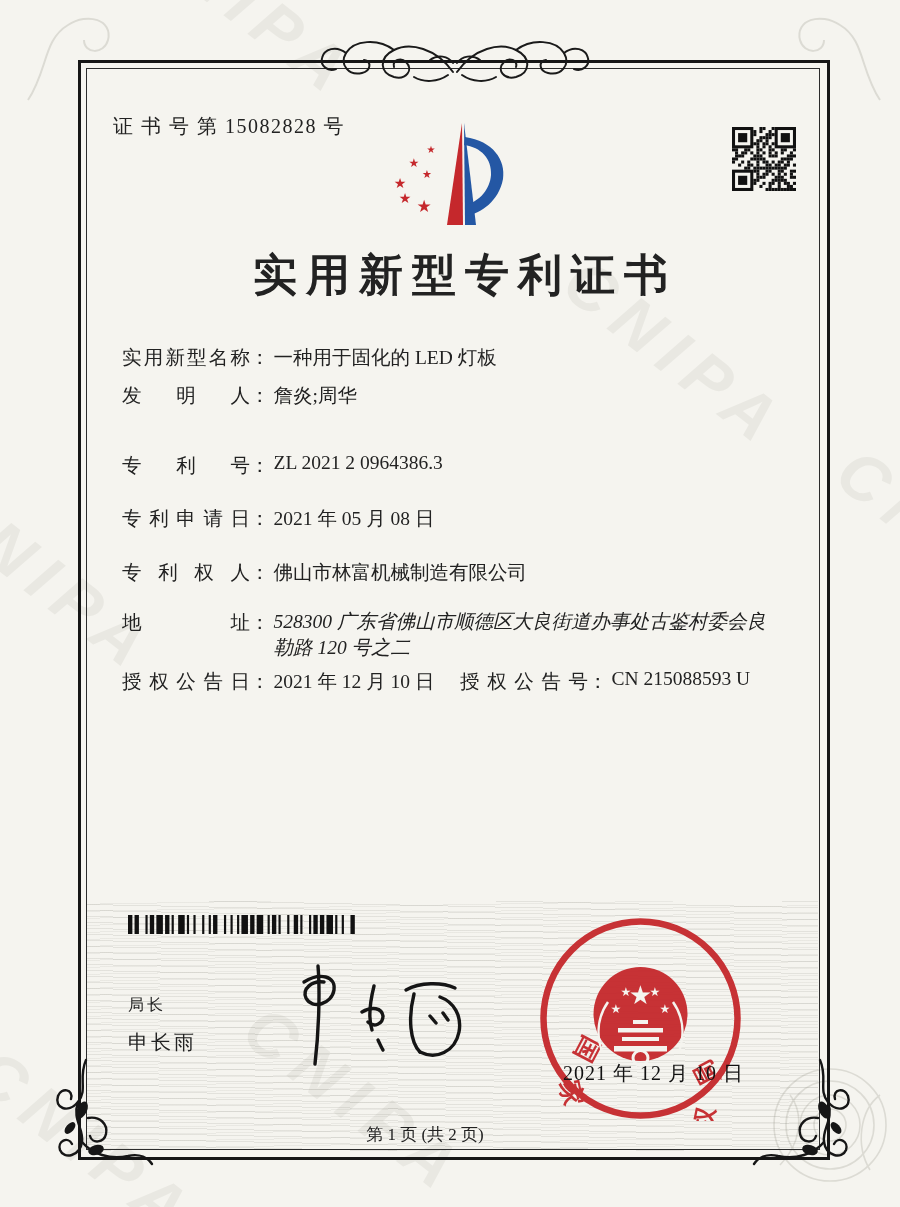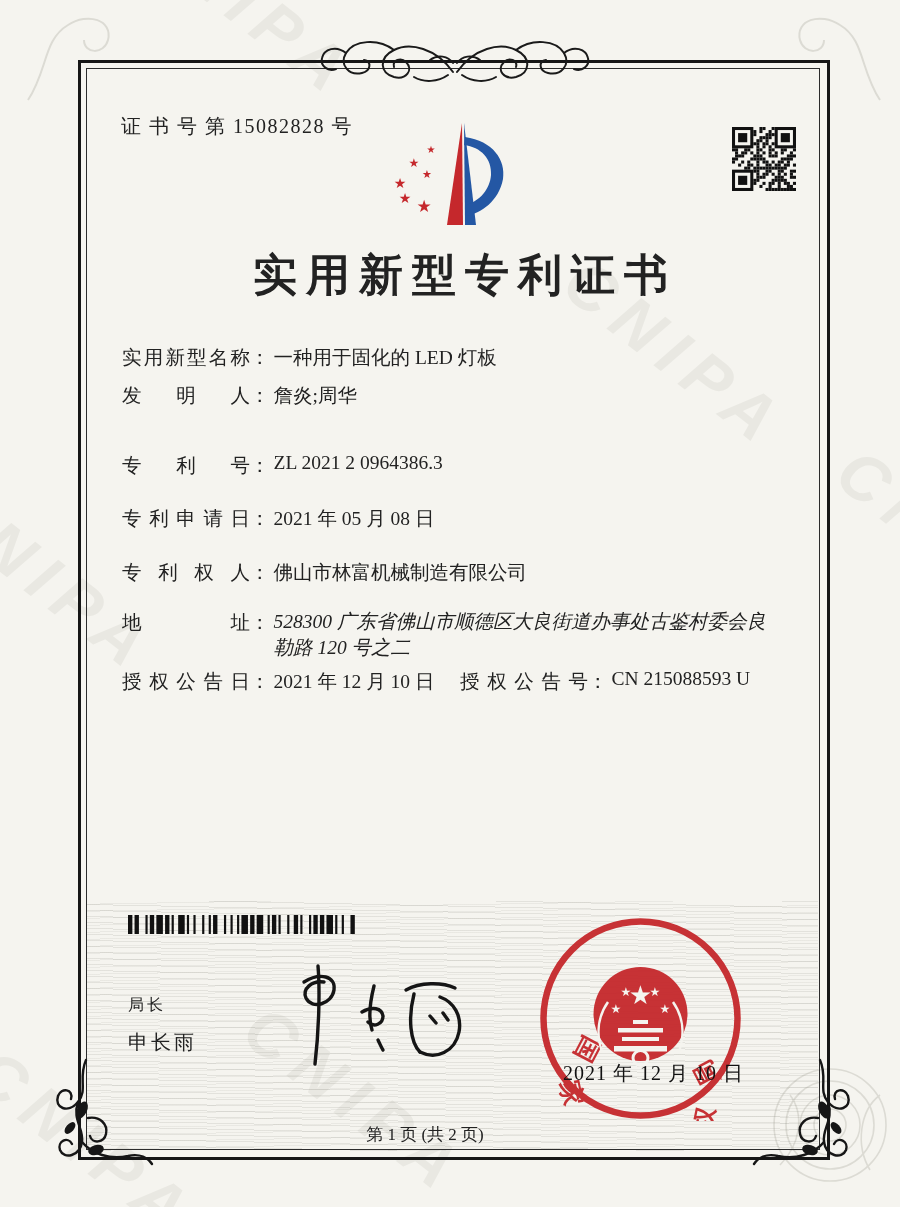--- a/index.html
+++ b/index.html
@@ -14,21 +14,21 @@
   #frame-outer{position:absolute;left:78px;top:60px;width:746px;height:1094px;
                border:3px solid #161616;z-index:1;}
   #frame-inner{position:absolute;left:86px;top:68px;width:732px;height:1080px;
                border:1px solid #2c2c2c;z-index:1;}
   
   #texture-band{position:absolute;left:87px;top:901px;width:731px;height:250px;z-index:1;
       background:
         repeating-linear-gradient(1.2deg, rgba(130,130,120,0.16) 0 1px, transparent 1px 6px),
         repeating-linear-gradient(-1deg, rgba(130,130,120,0.10) 0 1px, transparent 1px 7px);}
   
-  #cert-number{position:absolute;left:121px;top:113px;font-size:20px;letter-spacing:1.5px;z-index:2;}
+  #cert-number{position:absolute;left:113px;top:113px;font-size:20px;letter-spacing:1.5px;z-index:2;}
   #title{position:absolute;left:80px;top:234px;width:746px;text-align:center;
          font-size:44px;font-weight:bold;letter-spacing:9px;z-index:2;margin:12px;}
   .field{position:absolute;left:122px;font-size:19.5px;z-index:2;white-space:nowrap;}
   .flabel{display:inline-block;width:128px;text-align:justify;text-align-last:justify;vertical-align:top;}
   .colon{display:inline-block;vertical-align:top;margin:0 4px 0 0;}
   .fvalue{display:inline-block;vertical-align:top;}
   .fvalue.wrap{white-space:normal;max-width:508px;line-height:26px;font-style:italic;}
   #grant-number-field{left:460px;}
   #paragraphs{position:absolute;left:122px;top:700px;width:672px;z-index:2;}
   #paragraphs p{margin:0;font-size:18.5px;line-height:27.5px;text-align:justify;text-indent:2em;}

